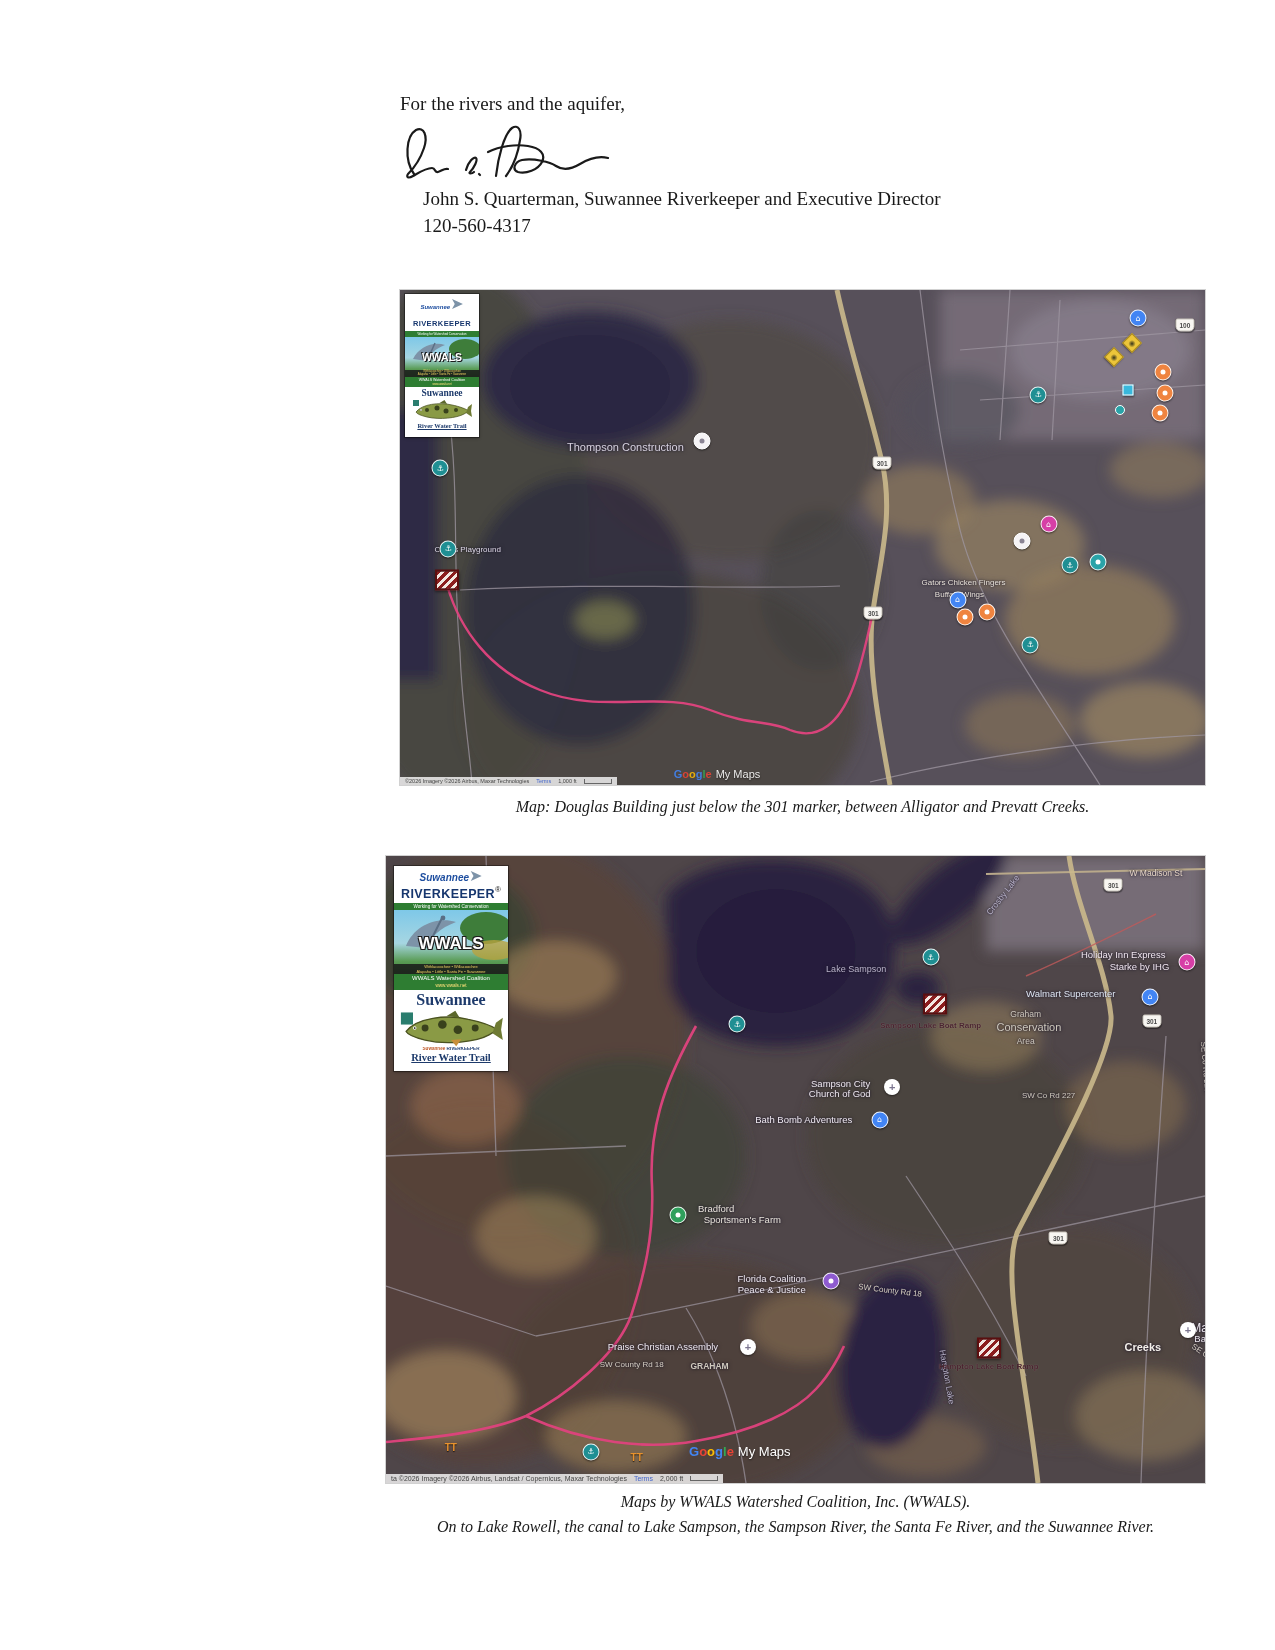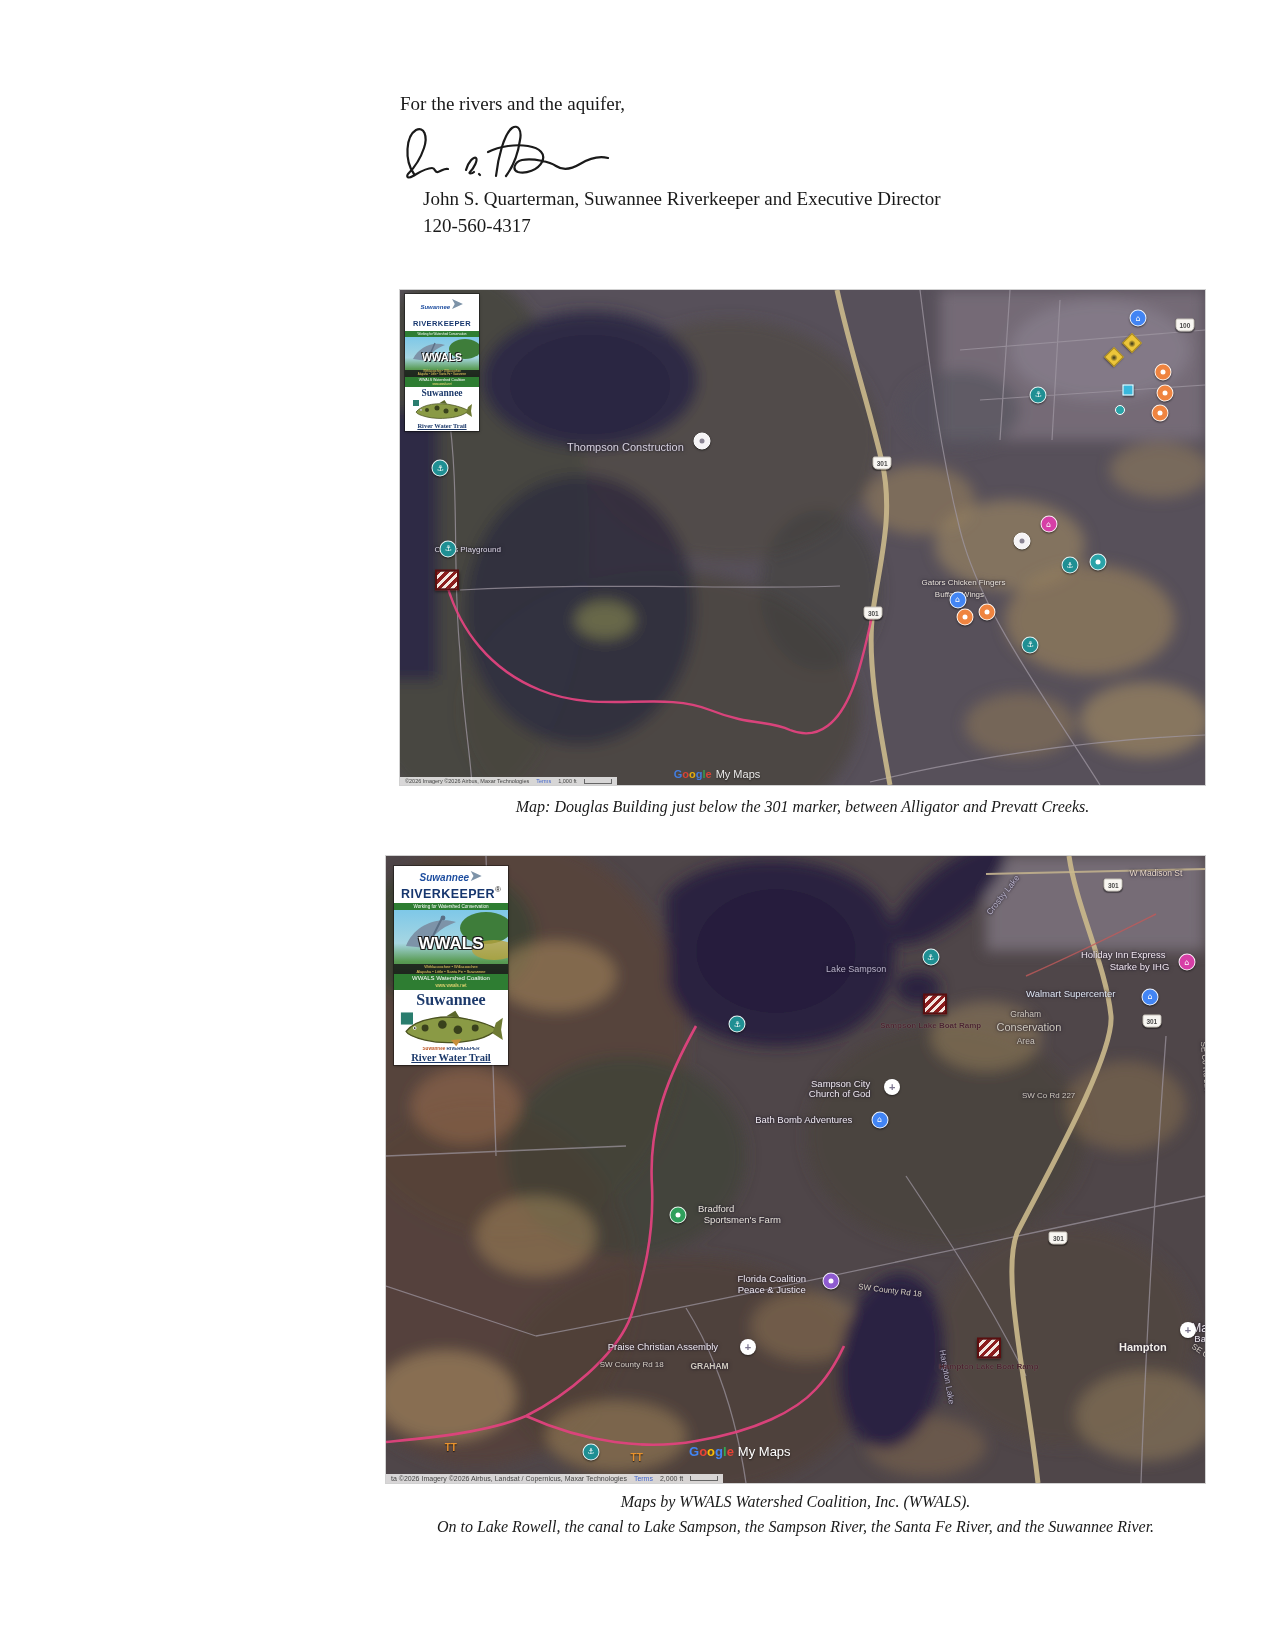--- a/index.html
+++ b/index.html
@@ -63,21 +63,21 @@
      text-shadow:1px 1px 0 #1d1d1d,-1px -1px 0 #1d1d1d,1px -1px 0 #1d1d1d,-1px 1px 0 #1d1d1d;}
   .lb-rivers{position:absolute;bottom:0;left:0;right:0;background:rgba(25,25,25,.85);color:#f0d060;text-align:center;line-height:1.25;}
   .lb-coal{background:#2e7d32;color:#fff;text-align:center;padding:1px 0;line-height:1.2;}
   .lb-coal .site{color:#ffe27a;}
   .lb-suw{background:#fff;color:#1d3a6b;text-align:center;font-family:"Liberation Serif",serif;font-weight:bold;line-height:1.1;padding-top:1px;}
   .lb-fish{background:#fff;position:relative;}
   .lb-fish svg{display:block;margin:0 auto;}
   .lb-rk-small{background:#fff;text-align:center;line-height:1;}
   .lb-rk-small .o{color:#c05a2a;font-weight:bold;}
   .lb-rk-small .b{color:#16366e;font-weight:bold;}
-  .lb-trail{background:#fff;color:#1d3a6b;text-align:center;font-family:"Liberation Serif",serif;font-weight:bold;text-decoration:underline;padding:1px 0 2px;}
+  .lb-trail{background:#fff;color:#1d3a6b;text-align:center;font-family:"Liberation Serif",serif;font-weight:bold;text-decoration:underline;padding:1px 0 8px;}
   
   .logo-badge.big{left:8px;top:10px;width:114px;}
   .big .lb-brand-top{font-size:10px;} .big .lb-brand-main{font-size:12.5px;}
   .big .lb-tag{font-size:4.6px;} .big .lb-art{height:64px;} .big .lb-wwals{top:38%;font-size:17px;}
   .big .lb-rivers{font-size:4px;} .big .lb-coal{font-size:6px;} .big .lb-coal .site{font-size:4.6px;}
   .big .lb-suw{font-size:16px;} .big .lb-rk-small{font-size:4.6px;} .big .lb-trail{font-size:10.5px;}
   .logo-badge.small{left:5px;top:4px;width:74px;}
   .small .lb-brand-top{font-size:6px;} .small .lb-brand-main{font-size:7.5px;}
   .small .lb-tag{font-size:3px;} .small .lb-art{height:40px;} .small .lb-wwals{top:36%;font-size:10.5px;text-shadow:1px 1px 0 #1d1d1d,-1px -1px 0 #1d1d1d;}
   .small .lb-rivers{font-size:2.8px;} .small .lb-coal{font-size:3.6px;} .small .lb-coal .site{font-size:2.8px;}
@@ -297,21 +297,21 @@
       <span class="map-label" style="left: 35.3%; top: 55.7%; font-size: 9.5px; color: rgb(233, 228, 218); transform: translate(-50%, -50%);">Bradford</span>
       <span class="map-label" style="left: 38.5%; top: 57.4%; font-size: 9.5px; color: rgb(233, 228, 218); transform: translate(-50%, -50%);">Sportsmen's Farm</span>
       <span class="map-label" style="left: 42.1%; top: 66.9%; font-size: 9.5px; color: rgb(239, 233, 240); transform: translate(-50%, -50%);">Florida Coalition</span>
       <span class="map-label" style="left: 42.1%; top: 68.6%; font-size: 9.5px; color: rgb(239, 233, 240); transform: translate(-50%, -50%);">Peace &amp; Justice</span>
       <span class="map-label" style="left: 56.5%; top: 68.8%; font-size: 8px; color: rgb(214, 207, 194); transform: translate(-50%, -50%) rotate(7deg);">SW County Rd 18</span>
       <span class="map-label" style="left: 28.8%; top: 77.6%; font-size: 9.5px; color: rgb(239, 233, 240); transform: translate(-50%, -50%);">Praise Christian Assembly</span>
       <span class="map-label" style="left: 25%; top: 80.6%; font-size: 8px; color: rgb(214, 207, 194); transform: translate(-50%, -50%);">SW County Rd 18</span>
       <span class="map-label" style="left: 34.5%; top: 80.7%; font-size: 8.5px; color: rgb(207, 201, 189); font-weight: bold; transform: translate(-50%, -50%);">GRAHAM</span>
       <span class="map-label" style="left: 63.5%; top: 82.4%; font-size: 8.5px; color: rgb(185, 179, 201); transform: translate(-50%, -50%) rotate(80deg);">Hampton Lake</span>
       <span class="map-label dark" style="left: 68.6%; top: 80.8%; font-size: 8px; color: rgb(74, 36, 48); transform: translate(-50%, -50%);">Hampton Lake Boat Ramp</span>
-      <span class="map-label" style="left: 87.4%; top: 77.6%; font-size: 11px; color: rgb(243, 239, 233); font-weight: bold; transform: translate(-50%, -50%);">Hampton</span>
+      <span class="map-label" style="left: 87.4%; top: 77.6%; font-size: 11px; color: rgb(243, 239, 233); font-weight: bold; transform: translate(-50%, -50%);">Creeks</span>
       <span class="map-label" style="left: 96.9%; top: 74.6%; font-size: 12px; color: rgb(239, 233, 240); transform: translate(-50%, -50%);">Macedonia</span>
       <span class="map-label" style="left: 97.5%; top: 76.4%; font-size: 9.5px; color: rgb(239, 233, 240); transform: translate(-50%, -50%);">Baptist Church</span>
       <span class="map-label" style="left: 96.6%; top: 80.2%; font-size: 8px; color: rgb(214, 207, 194); transform: translate(-50%, -50%) rotate(33deg);">SE County Rd 18</span>
       <div class="marker m-diamond" style="left: 96.7%; top: 4.5%;"></div>
       <div class="marker m-diamond" style="left: 98.4%; top: 5.9%;"></div>
       <div class="marker m-blue" style="left: 97.1%; top: 8.6%;"></div>
       <div class="marker m-orange" style="left: 99.3%; top: 8.3%;"></div>
       <div class="marker m-shield" style="left: 83.8%; top: 4%;">301</div>
       <div class="marker m-pink" style="left: 92.8%; top: 16.3%;"></div>
       <div class="marker m-blue" style="left: 88.3%; top: 21.8%;"></div>

